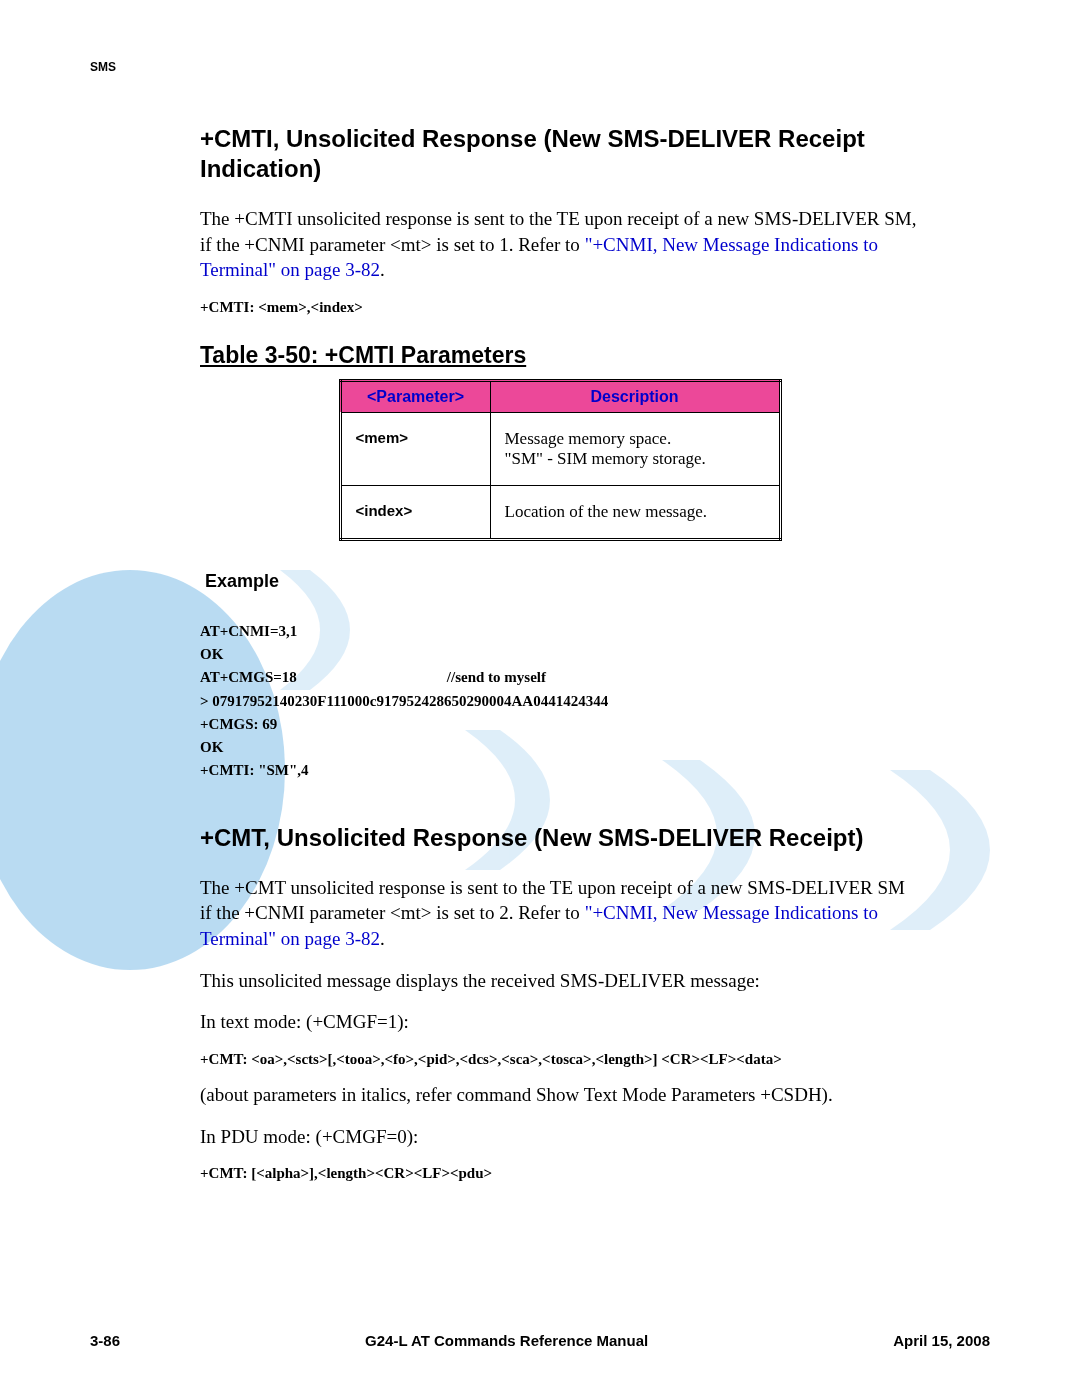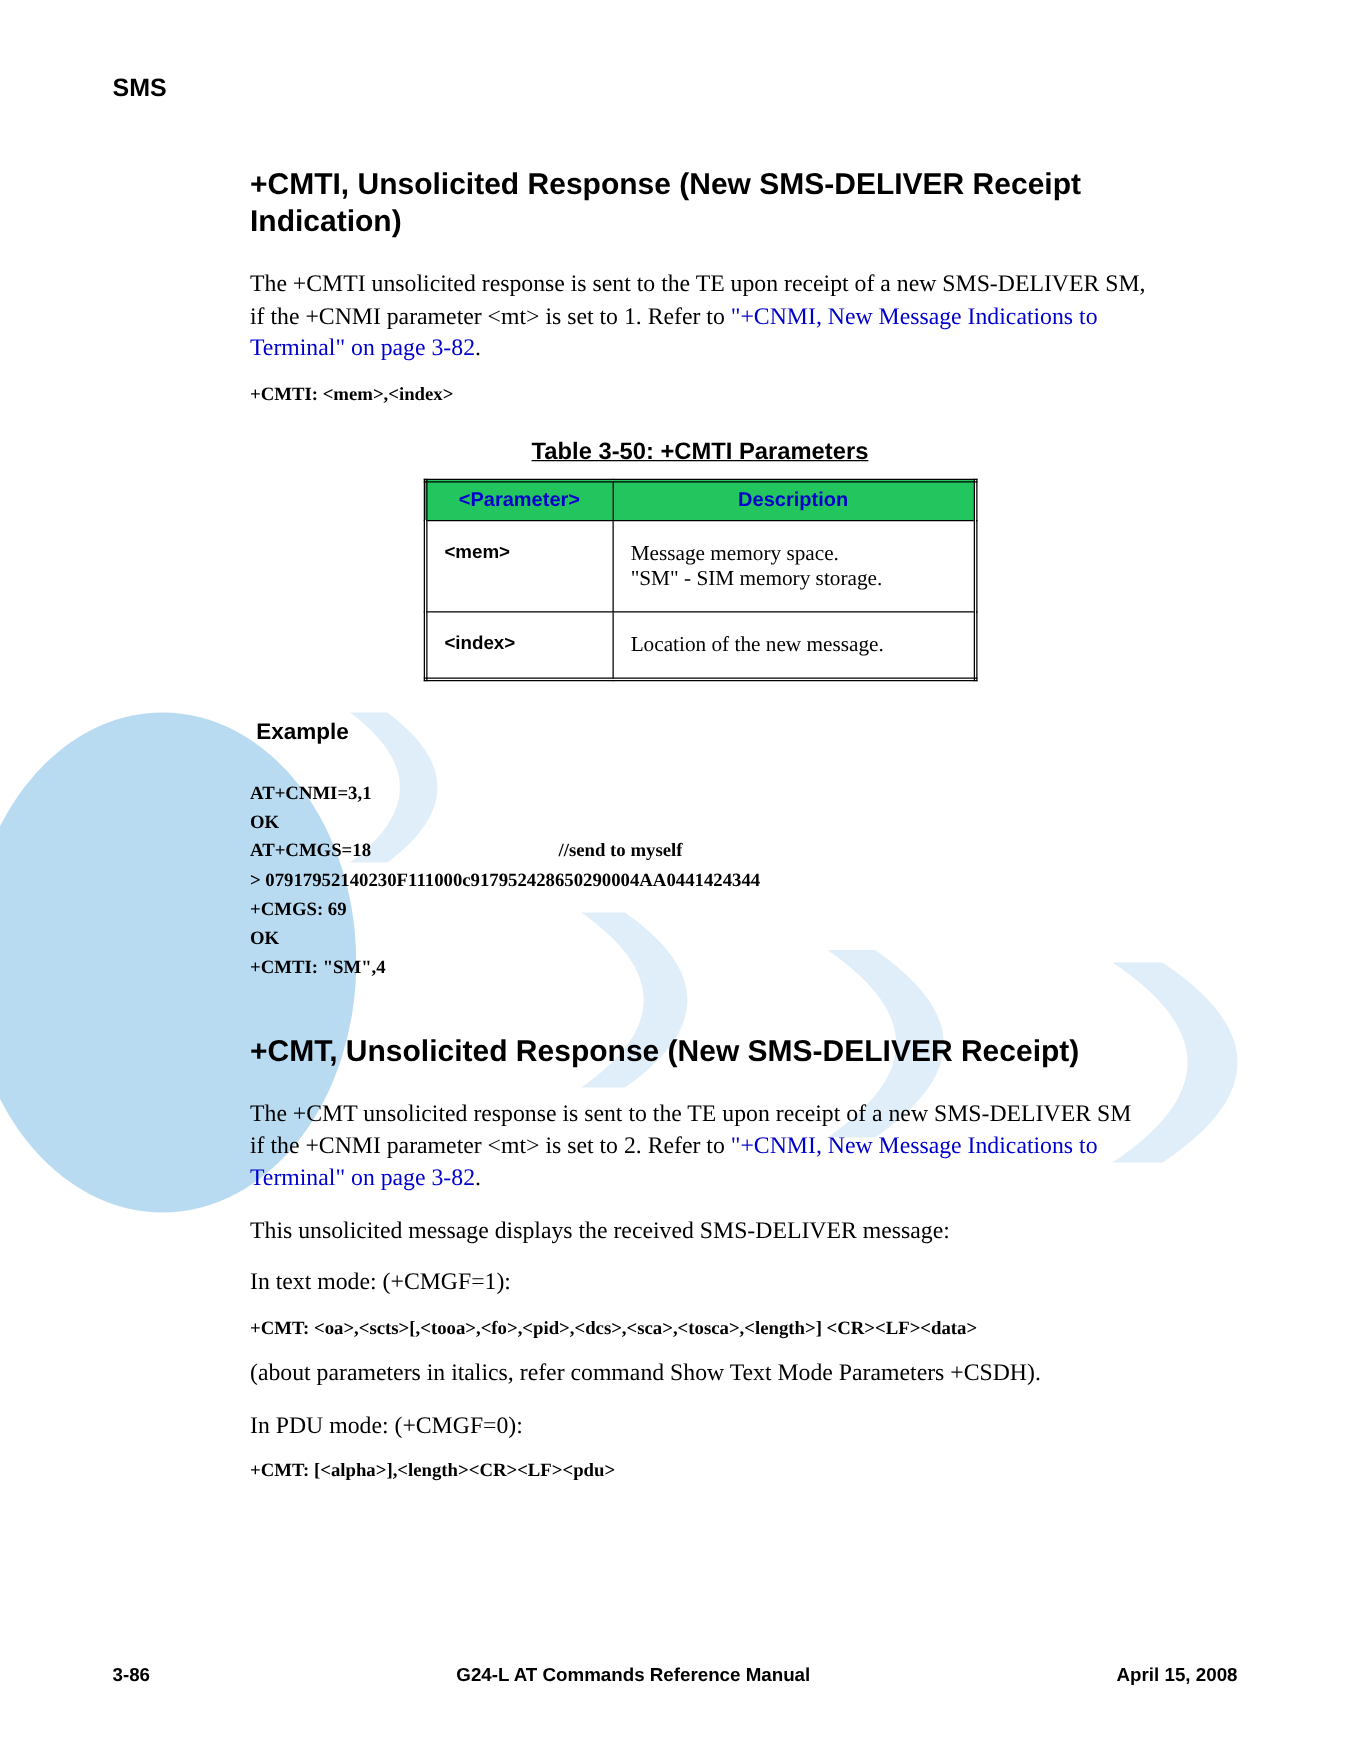--- a/index.html
+++ b/index.html
@@ -18,21 +18,21 @@
     pointer-events: none;
   }
   .content {
     position: relative;
     z-index: 1;
     padding: 60px 90px 40px 90px;
   }
   .section-label {
     font-family: Arial, Helvetica, sans-serif;
     font-weight: bold;
-    font-size: 20px;
+    font-size: 12px;
     margin-bottom: 50px;
   }
   .body-col {
     margin-left: 110px;
     width: 720px;
   }
   h2.heading {
     font-family: Arial, Helvetica, sans-serif;
     font-weight: bold;
     font-size: 24px;
@@ -49,32 +49,32 @@
   }
   .code-line {
     font-family: "Times New Roman", Times, serif;
     font-weight: bold;
     font-size: 15px;
     margin: 4px 0 14px 0;
   }
   .table-caption {
     font-family: Arial, Helvetica, sans-serif;
     font-weight: bold;
-    font-size: 19px;
-    text-align: center;
+    font-size: 23px;
+    text-align: left;
     text-decoration: underline;
     margin: 26px 0 10px 0;
   }
   table.param-table {
     border-collapse: collapse;
     margin: 0 auto 30px auto;
     border: 3px double #000;
   }
   table.param-table th {
-    background: #22c55e;
+    background: #ec4899;
     color: #0000cc;
     font-family: Arial, Helvetica, sans-serif;
     font-weight: bold;
     font-size: 16px;
     text-align: center;
     padding: 6px 14px;
     border: 1px solid #000;
   }
   table.param-table td {
     font-size: 17px;

